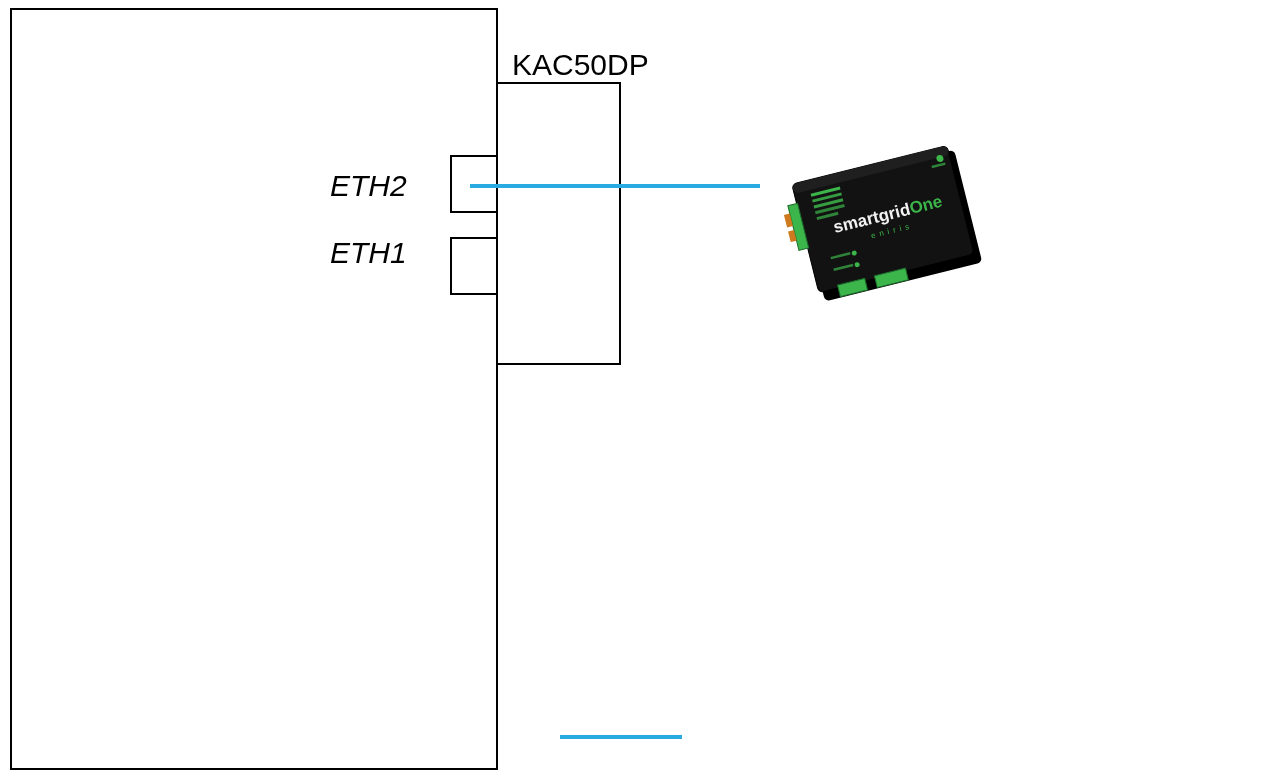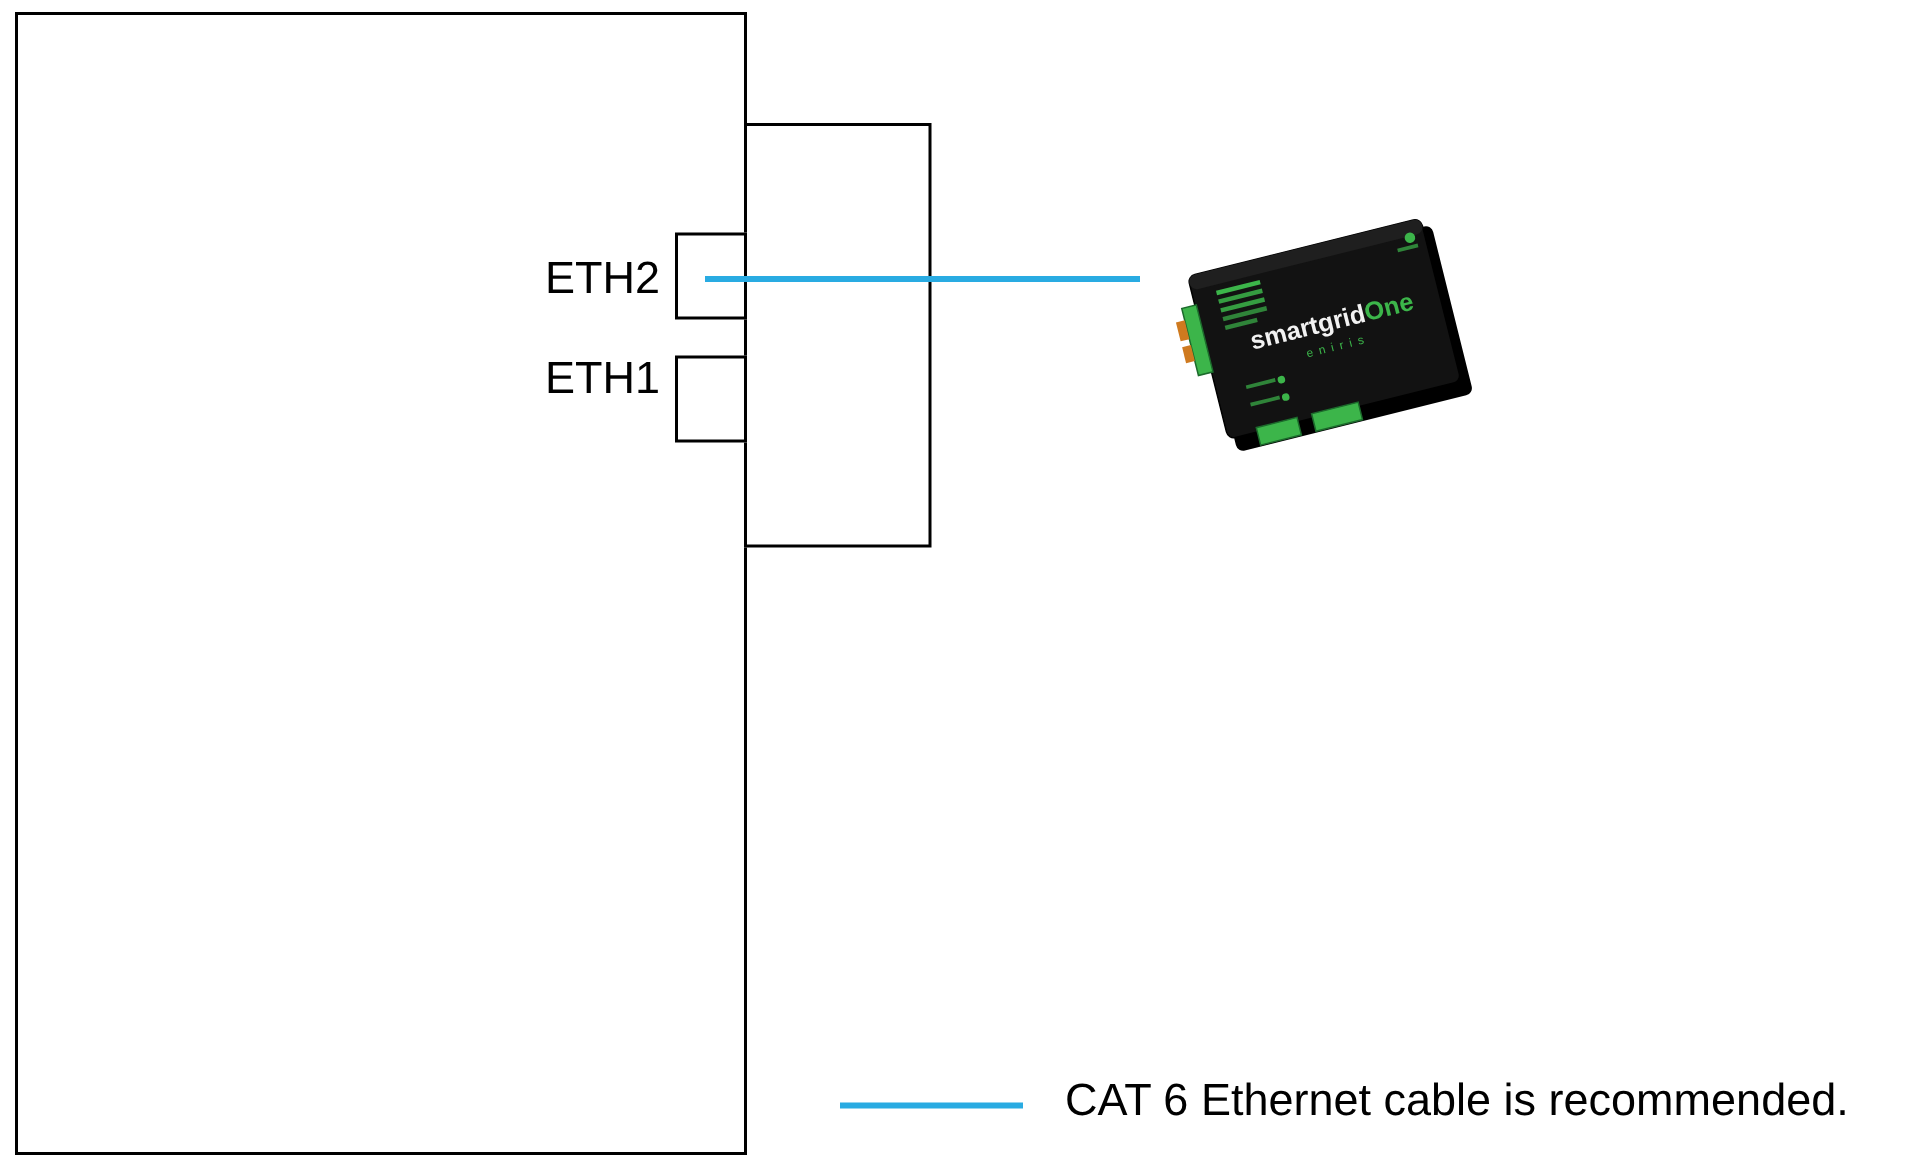--- a/index.html
+++ b/index.html
@@ -45,25 +45,25 @@
     border: 2px solid var(--outline-color, #000);
     background: #ffffff;
     z-index: 3;
   }
   .port-eth2 { top: 155px; }
   .port-eth1 { top: 237px; }
 
   .port-label {
     left: 330px;
     width: 110px;
-    text-align: right;
     font-size: 30px;
     line-height: 1.1;
     white-space: nowrap;
     z-index: 3;
+    font-style: italic;
   }
   .port-label-eth2 { top: 169px; }
   .port-label-eth1 { top: 236px; }
 
   
   .cable {
     left: 470px; top: 184px;
     width: 290px; height: 4px;
     background: var(--cable-color, #29ABE2);
     z-index: 4;
@@ -91,20 +91,21 @@
     z-index: 2;
   }
 </style>
 </head>
 <body>
 
 <div class="canvas">
 
   <div class="abs big-box"></div>
 
+  <div class="abs kac-label">KAC50DP</div>
   <div class="abs kac-box"></div>
 
   <div class="abs port port-eth2"></div>
   <div class="abs port port-eth1"></div>
   <div class="abs port-label port-label-eth2">ETH2</div>
   <div class="abs port-label port-label-eth1">ETH1</div>
 
   <div class="abs cable"></div>
 
   <div class="abs device">
@@ -149,15 +150,14 @@
 
         <text x="112" y="92" text-anchor="middle" font-size="17" font-weight="bold" font-family="Liberation Sans, DejaVu Sans, sans-serif">
           <tspan fill="#f2f2f2">smartgrid</tspan><tspan fill="var(--accent-green, #3CB54A)">One</tspan>
         </text>
         <text x="112" y="106" text-anchor="middle" font-size="8" letter-spacing="4" fill="var(--accent-green, #3CB54A)" font-family="Liberation Sans, DejaVu Sans, sans-serif">eniris</text>
       </g>
     </svg>
   </div>
 
   <div class="abs legend-line"></div>
-  <div class="abs legend-text">CAT 6 Ethernet cable is recommended.</div>
 
 </div>
 
 </body></html>

